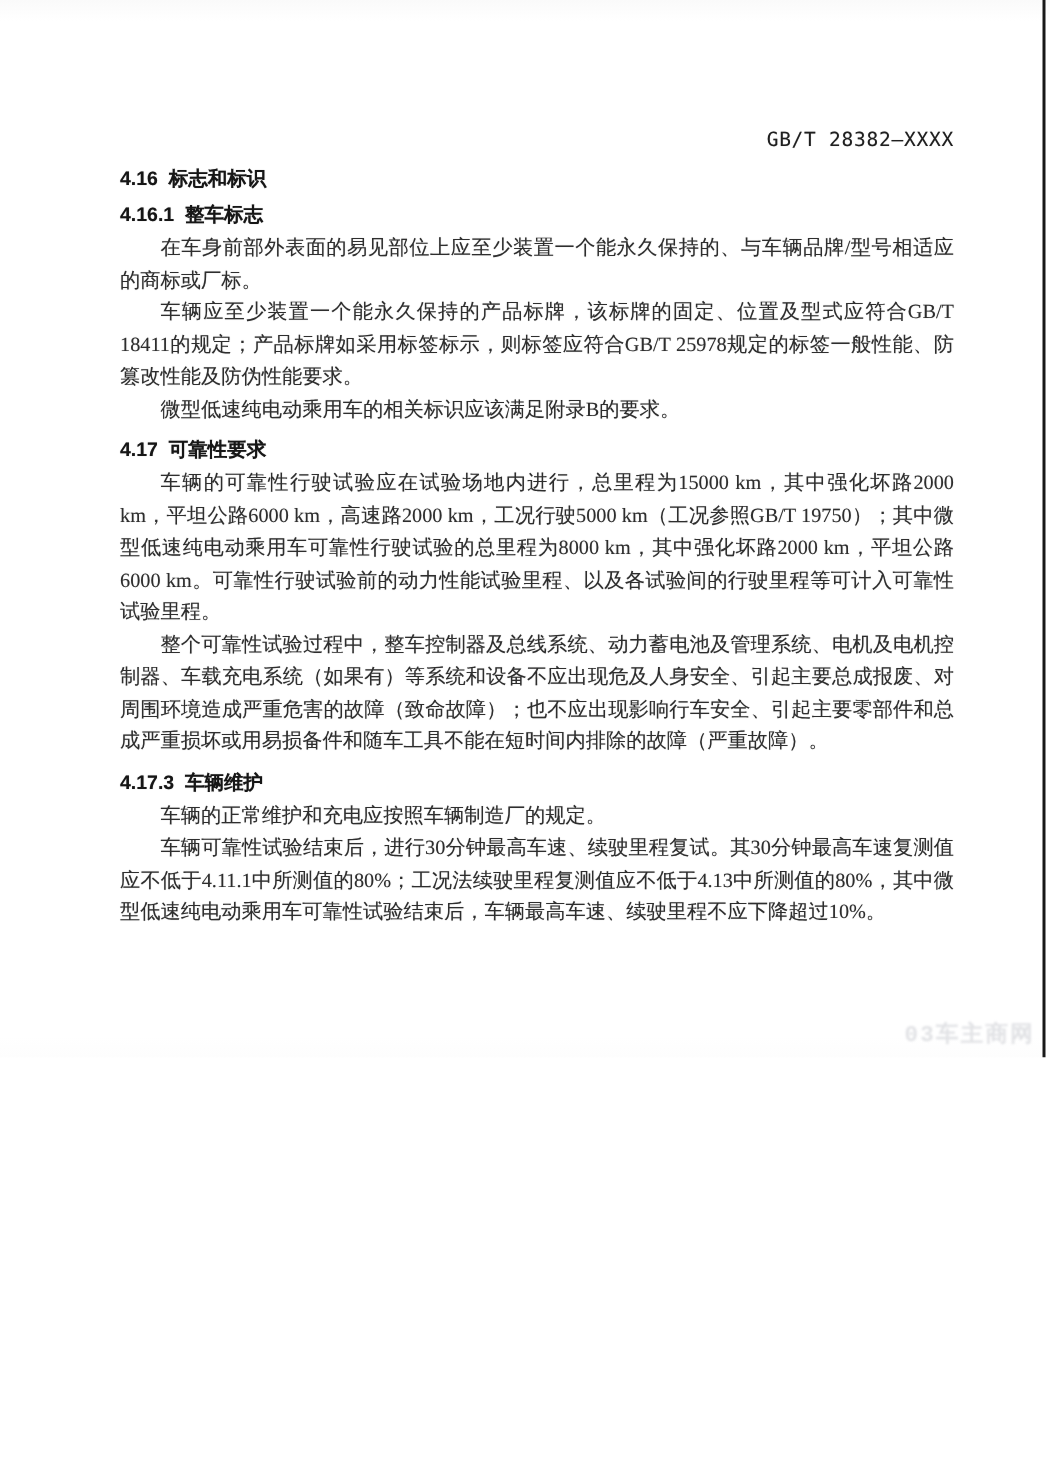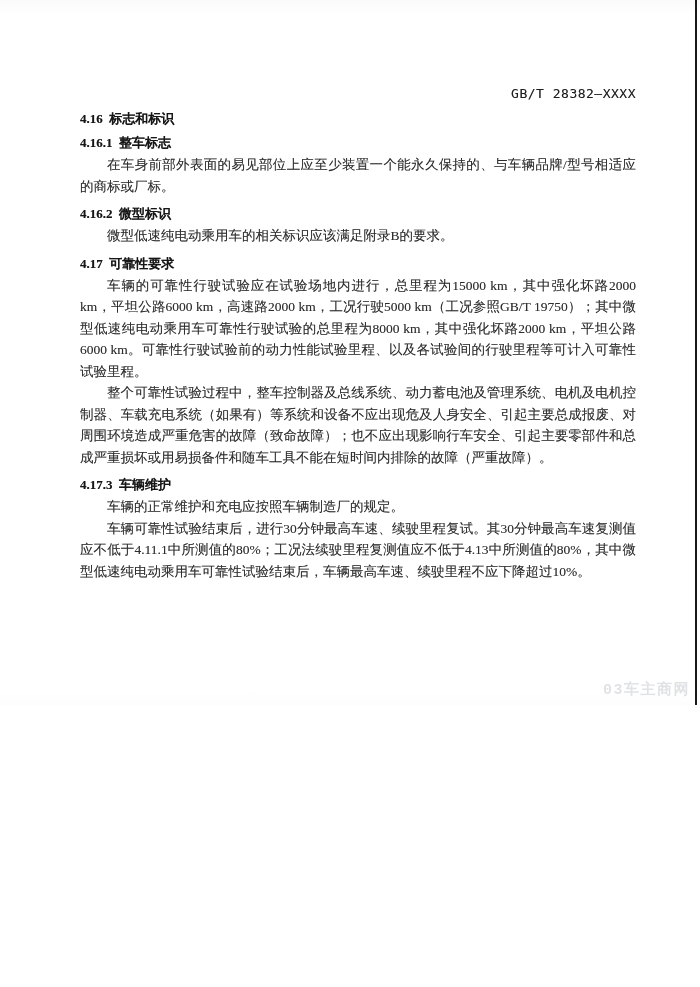--- a/index.html
+++ b/index.html
@@ -33,21 +33,21 @@
   .doc-header {
     text-align: right;
     font-family: "DejaVu Sans Mono", "Liberation Mono", monospace;
     font-size: 13px;
     line-height: 16px;
     letter-spacing: 0.5px;
     color: #1f1f1f;
     text-shadow: 0 0 0.5px rgba(30,30,30,0.45);
   }
   .h2, .h3 {
-    font-family: Liberation Serif, serif;
+    font-family: Liberation Sans, sans-serif;
     font-weight: 700;
     font-size: 13px;
     line-height: 15px;
     margin: 9px 0 4px 0;
     color: #161616;
     white-space: pre-wrap;
     text-shadow: 0 0 0.5px rgba(20,20,20,0.5);
   }
   .p {
     font-size: 13.5px;
@@ -87,21 +87,21 @@
 <div class="page">
   <div class="edge-line"></div>
 
   <div class="content">
     <div class="doc-header">GB/T 28382—XXXX</div>
 
     <div>
         <div class="h2">4.16  标志和标识</div>
         <div class="h3">4.16.1  整车标志</div>
         <p class="p">在车身前部外表面的易见部位上应至少装置一个能永久保持的、与车辆品牌/型号相适应的商标或厂标。</p>
-        <div class="h3">4.16.2  微型标识</div>
+        <p class="p">车辆应至少装置一个能永久保持的产品标牌，该标牌的固定、位置及型式应符合GB/T 18411的规定；产品标牌如采用标签标示，则标签应符合GB/T 25978规定的标签一般性能、防篡改性能及防伪性能要求。</p>
         <p class="p">微型低速纯电动乘用车的相关标识应该满足附录B的要求。</p>
         <div class="h2">4.17  可靠性要求</div>
         <p class="p">车辆的可靠性行驶试验应在试验场地内进行，总里程为15000 km，其中强化坏路2000 km，平坦公路6000 km，高速路2000 km，工况行驶5000 km（工况参照GB/T 19750）；其中微型低速纯电动乘用车可靠性行驶试验的总里程为8000 km，其中强化坏路2000 km，平坦公路6000 km。可靠性行驶试验前的动力性能试验里程、以及各试验间的行驶里程等可计入可靠性试验里程。</p>
         <p class="p">整个可靠性试验过程中，整车控制器及总线系统、动力蓄电池及管理系统、电机及电机控制器、车载充电系统（如果有）等系统和设备不应出现危及人身安全、引起主要总成报废、对周围环境造成严重危害的故障（致命故障）；也不应出现影响行车安全、引起主要零部件和总成严重损坏或用易损备件和随车工具不能在短时间内排除的故障（严重故障）。</p>
         <div class="h3">4.17.3  车辆维护</div>
         <p class="p">车辆的正常维护和充电应按照车辆制造厂的规定。</p>
         <p class="p">车辆可靠性试验结束后，进行30分钟最高车速、续驶里程复试。其30分钟最高车速复测值应不低于4.11.1中所测值的80%；工况法续驶里程复测值应不低于4.13中所测值的80%，其中微型低速纯电动乘用车可靠性试验结束后，车辆最高车速、续驶里程不应下降超过10%。</p>
       </div>
   </div>
 

